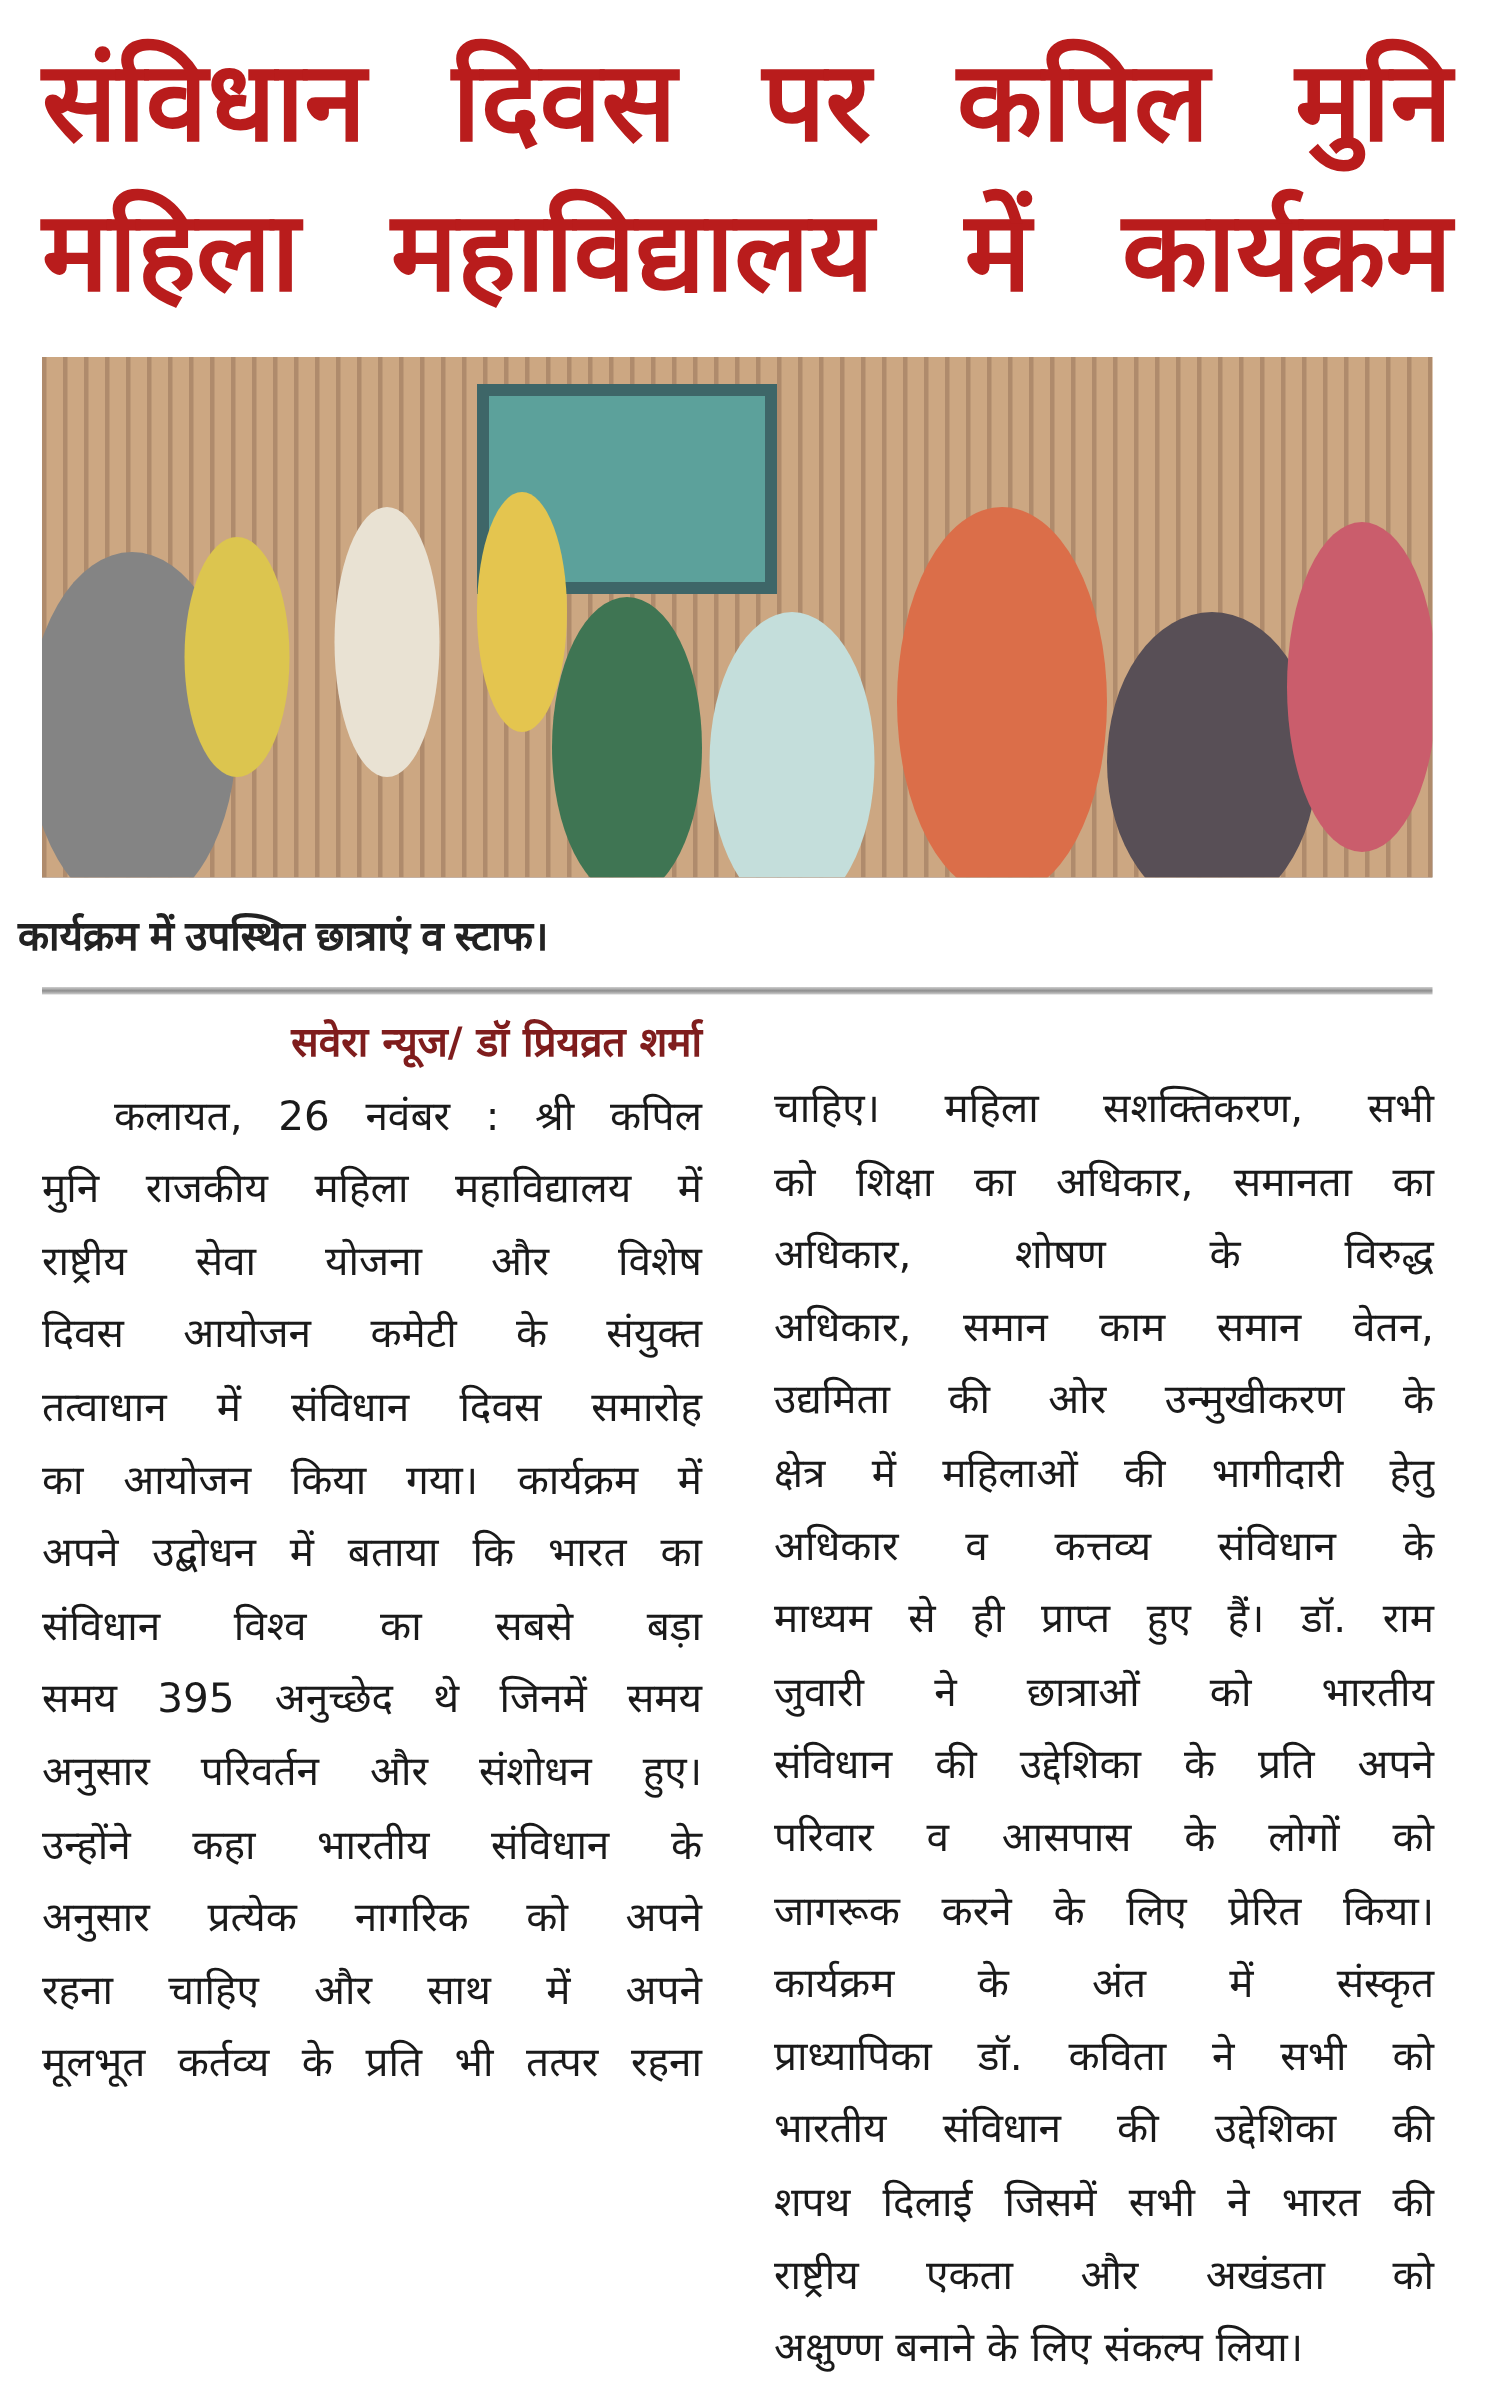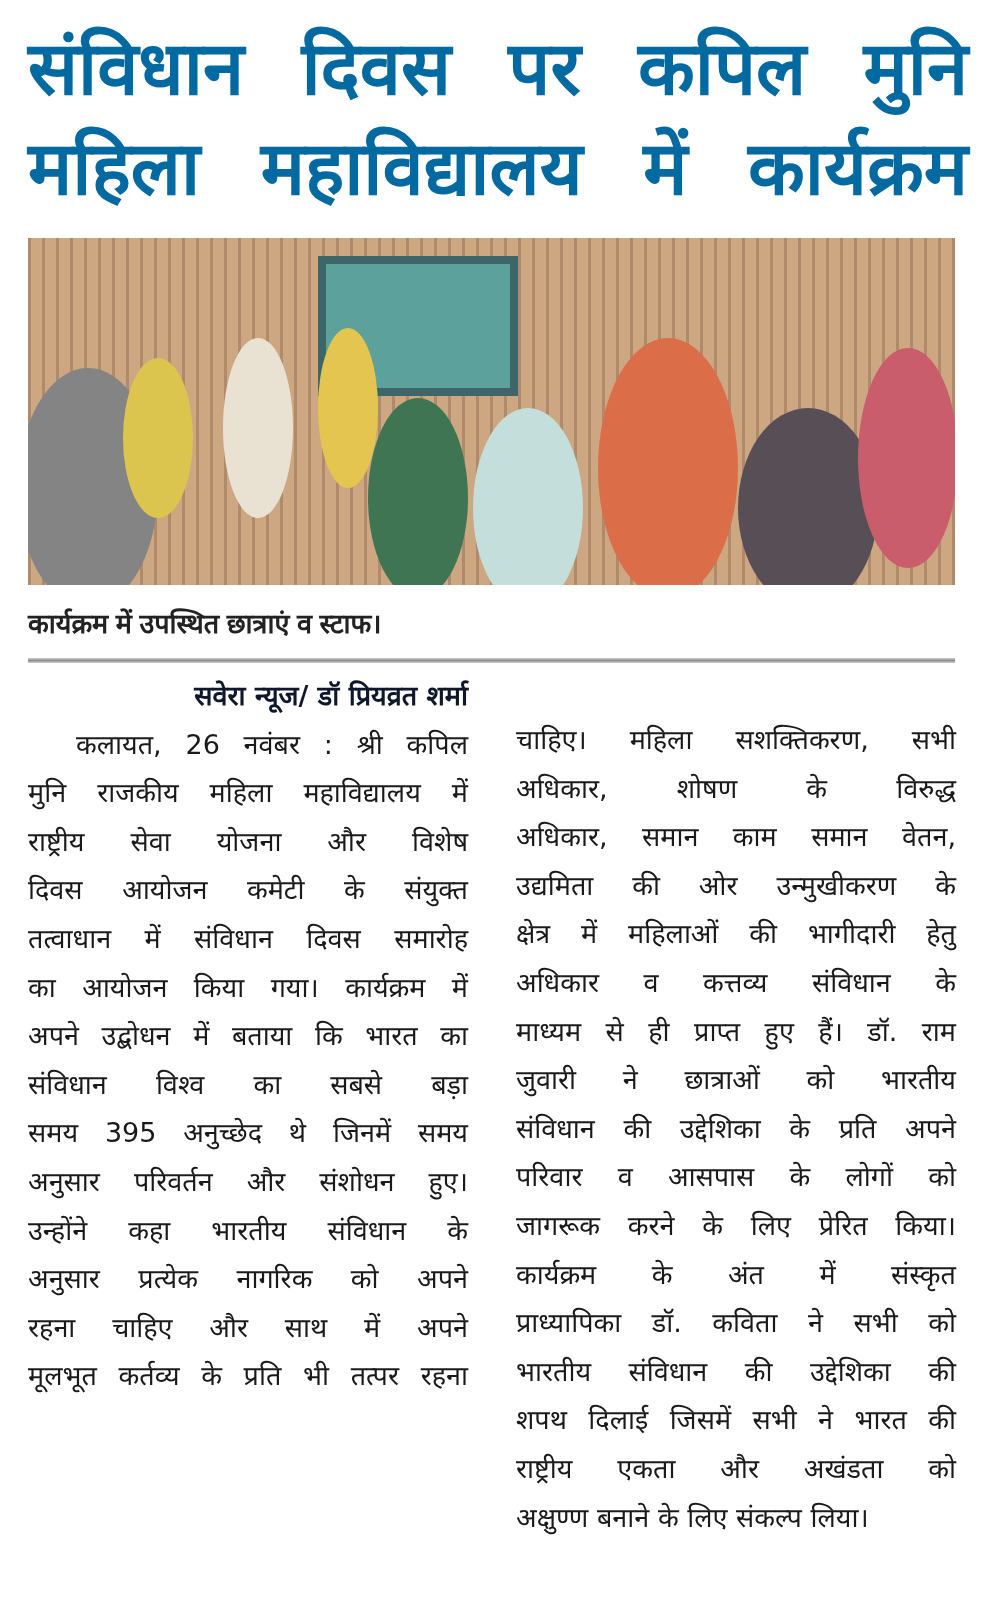--- a/index.html
+++ b/index.html
@@ -1,35 +1,35 @@
 <!DOCTYPE html>
 <html><head>
 <meta charset="utf-8">
 <style>
   html, body { margin:0; padding:0; background:#ffffff; }
   body { width:997px; height:1600px; position:relative; overflow:hidden;
          font-family:"DejaVu Sans", sans-serif; color:#1a1a1a; }
   .headline { position:absolute; left:28px; top:18px; width:940px;
               font-family:"DejaVu Sans", sans-serif; font-weight:bold;
-              font-size:74px; line-height:100px; color:#0369a1; letter-spacing:0px; }
+              font-size:74px; line-height:100px; color:#b91c1c; letter-spacing:0px; }
   .headline .line { display:block; white-space:nowrap; text-align:justify; text-align-last:justify; }
   .photo { position:absolute; left:28px; top:238px; width:927px; height:347px; overflow:hidden;
            background:linear-gradient(180deg,#c9a27a 0%,#b88e66 40%,#8a6a52 100%); }
   .photo svg { display:block; width:100%; height:100%; }
-  .caption { position:absolute; left:28px; top:604px; font-size:27px; line-height:40px;
+  .caption { position:absolute; left:12px; top:604px; font-size:27px; line-height:40px;
              color:#222; font-family:"Liberation Sans", sans-serif; font-weight:bold; }
   .rule { position:absolute; left:28px; top:658px; width:927px; height:5px;
           background:linear-gradient(180deg,#cfcfcf,#8e8e8e,#cfcfcf); }
   .col { position:absolute; top:672px; width:440px; font-size:27px; line-height:48.6px;
          font-family:"DejaVu Sans", sans-serif; color:#1a1a1a; }
   .col.left { left:28px; }
   .col.right { left:516px;margin-top:44px; }
   .col .ln { display:block; white-space:nowrap; text-align:justify; text-align-last:justify; height:48.6px; }
   .col .ln.last { text-align-last:left; }
-  .byline { color:#0f172a; font-weight:bold; text-align:right !important; text-align-last:right !important; }
+  .byline { color:#7f1d1d; font-weight:bold; text-align:right !important; text-align-last:right !important; }
   .indent { padding-left:48px; }
 </style>
 </head>
 <body>
 
 <div class="headline">
   <span class="line">संविधान दिवस पर कपिल मुनि</span>
   <span class="line">महिला महाविद्यालय में कार्यक्रम</span>
 </div>
 
@@ -74,20 +74,21 @@
   <span class="ln">समय 395 अनुच्छेद थे जिनमें समय</span>
   <span class="ln">अनुसार परिवर्तन और संशोधन हुए।</span>
   <span class="ln">उन्होंने कहा भारतीय संविधान के</span>
   <span class="ln">अनुसार प्रत्येक नागरिक को अपने</span>
   <span class="ln">रहना चाहिए और साथ में अपने</span>
   <span class="ln">मूलभूत कर्तव्य के प्रति भी तत्पर रहना</span>
 </div>
 
 <div class="col right">
   <span class="ln">चाहिए। महिला सशक्तिकरण, सभी</span>
+  <span class="ln">को शिक्षा का अधिकार, समानता का</span>
   <span class="ln">अधिकार, शोषण के विरुद्ध</span>
   <span class="ln">अधिकार, समान काम समान वेतन,</span>
   <span class="ln">उद्यमिता की ओर उन्मुखीकरण के</span>
   <span class="ln">क्षेत्र में महिलाओं की भागीदारी हेतु</span>
   <span class="ln">अधिकार व कत्तव्य संविधान के</span>
   <span class="ln">माध्यम से ही प्राप्त हुए हैं। डॉ. राम</span>
   <span class="ln">जुवारी ने छात्राओं को भारतीय</span>
   <span class="ln">संविधान की उद्देशिका के प्रति अपने</span>
   <span class="ln">परिवार व आसपास के लोगों को</span>
   <span class="ln">जागरूक करने के लिए प्रेरित किया।</span>

